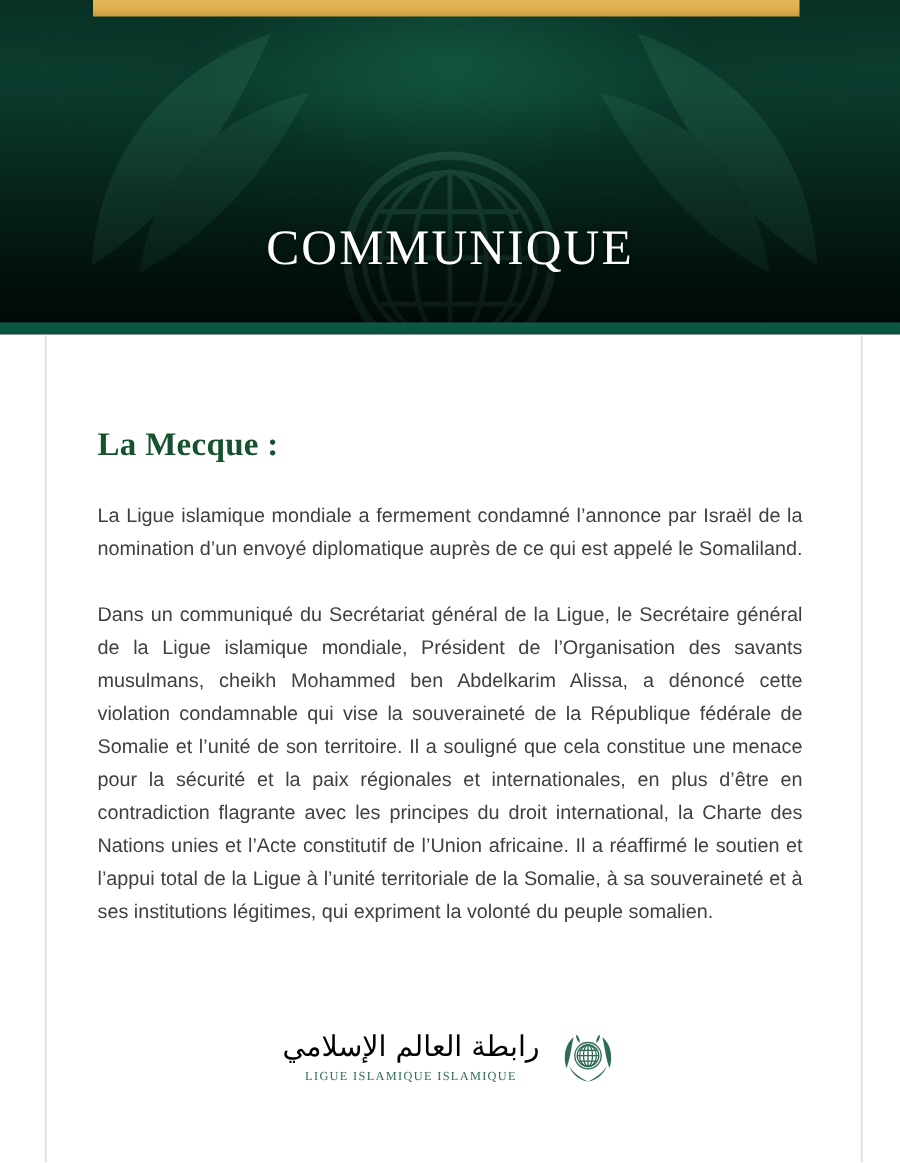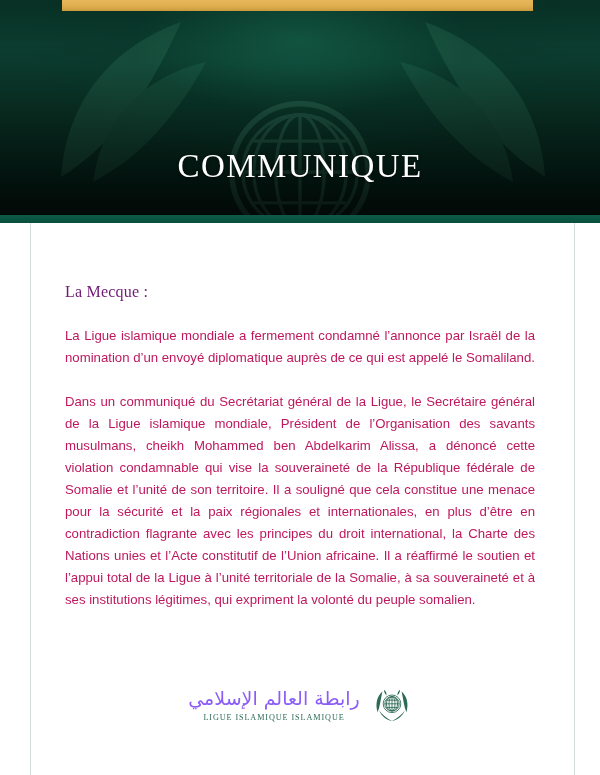--- a/index.html
+++ b/index.html
@@ -122,32 +122,32 @@
   .content {
     position: absolute;
     left: 65px;
     top: 0;
     width: 470px;
   }
 
   .doc-heading {
     margin: 60px 0 0 0;
     font-family: "Liberation Serif", serif;
-    font-size: 16px;
-    font-weight: normal;
-    color: #701a75;
+    font-size: 22px;
+    font-weight: bold;
+    color: #14532d;
     letter-spacing: 0.2px;
   }
 
   .para {
     margin: 22px 0 0 0;
     font-family: "Liberation Sans", sans-serif;
     font-size: 13.2px;
     line-height: 22px;
-    color: #be185d;
+    color: #404040;
     text-align: justify;
     text-justify: inter-word;
   }
   .para.first { margin-top: 24px; }
 
   
   .footer-logo {
     position: absolute;
     left: 0;
     right: 0;
@@ -158,21 +158,21 @@
     gap: 12px;
   }
   .logo-wordmark {
     display: flex;
     flex-direction: column;
     align-items: center;
   }
   .logo-arabic {
     font-family: "DejaVu Sans", sans-serif;
     font-size: 19px;
-    color: #8b5cf6;
+    color: #000000;
     line-height: 1.15;
     direction: rtl;
     white-space: nowrap;
   }
   .logo-latin {
     margin-top: 3px;
     font-family: "Liberation Serif", serif;
     font-size: 8.2px;
     letter-spacing: 0.9px;
     color: #2d6a57;

